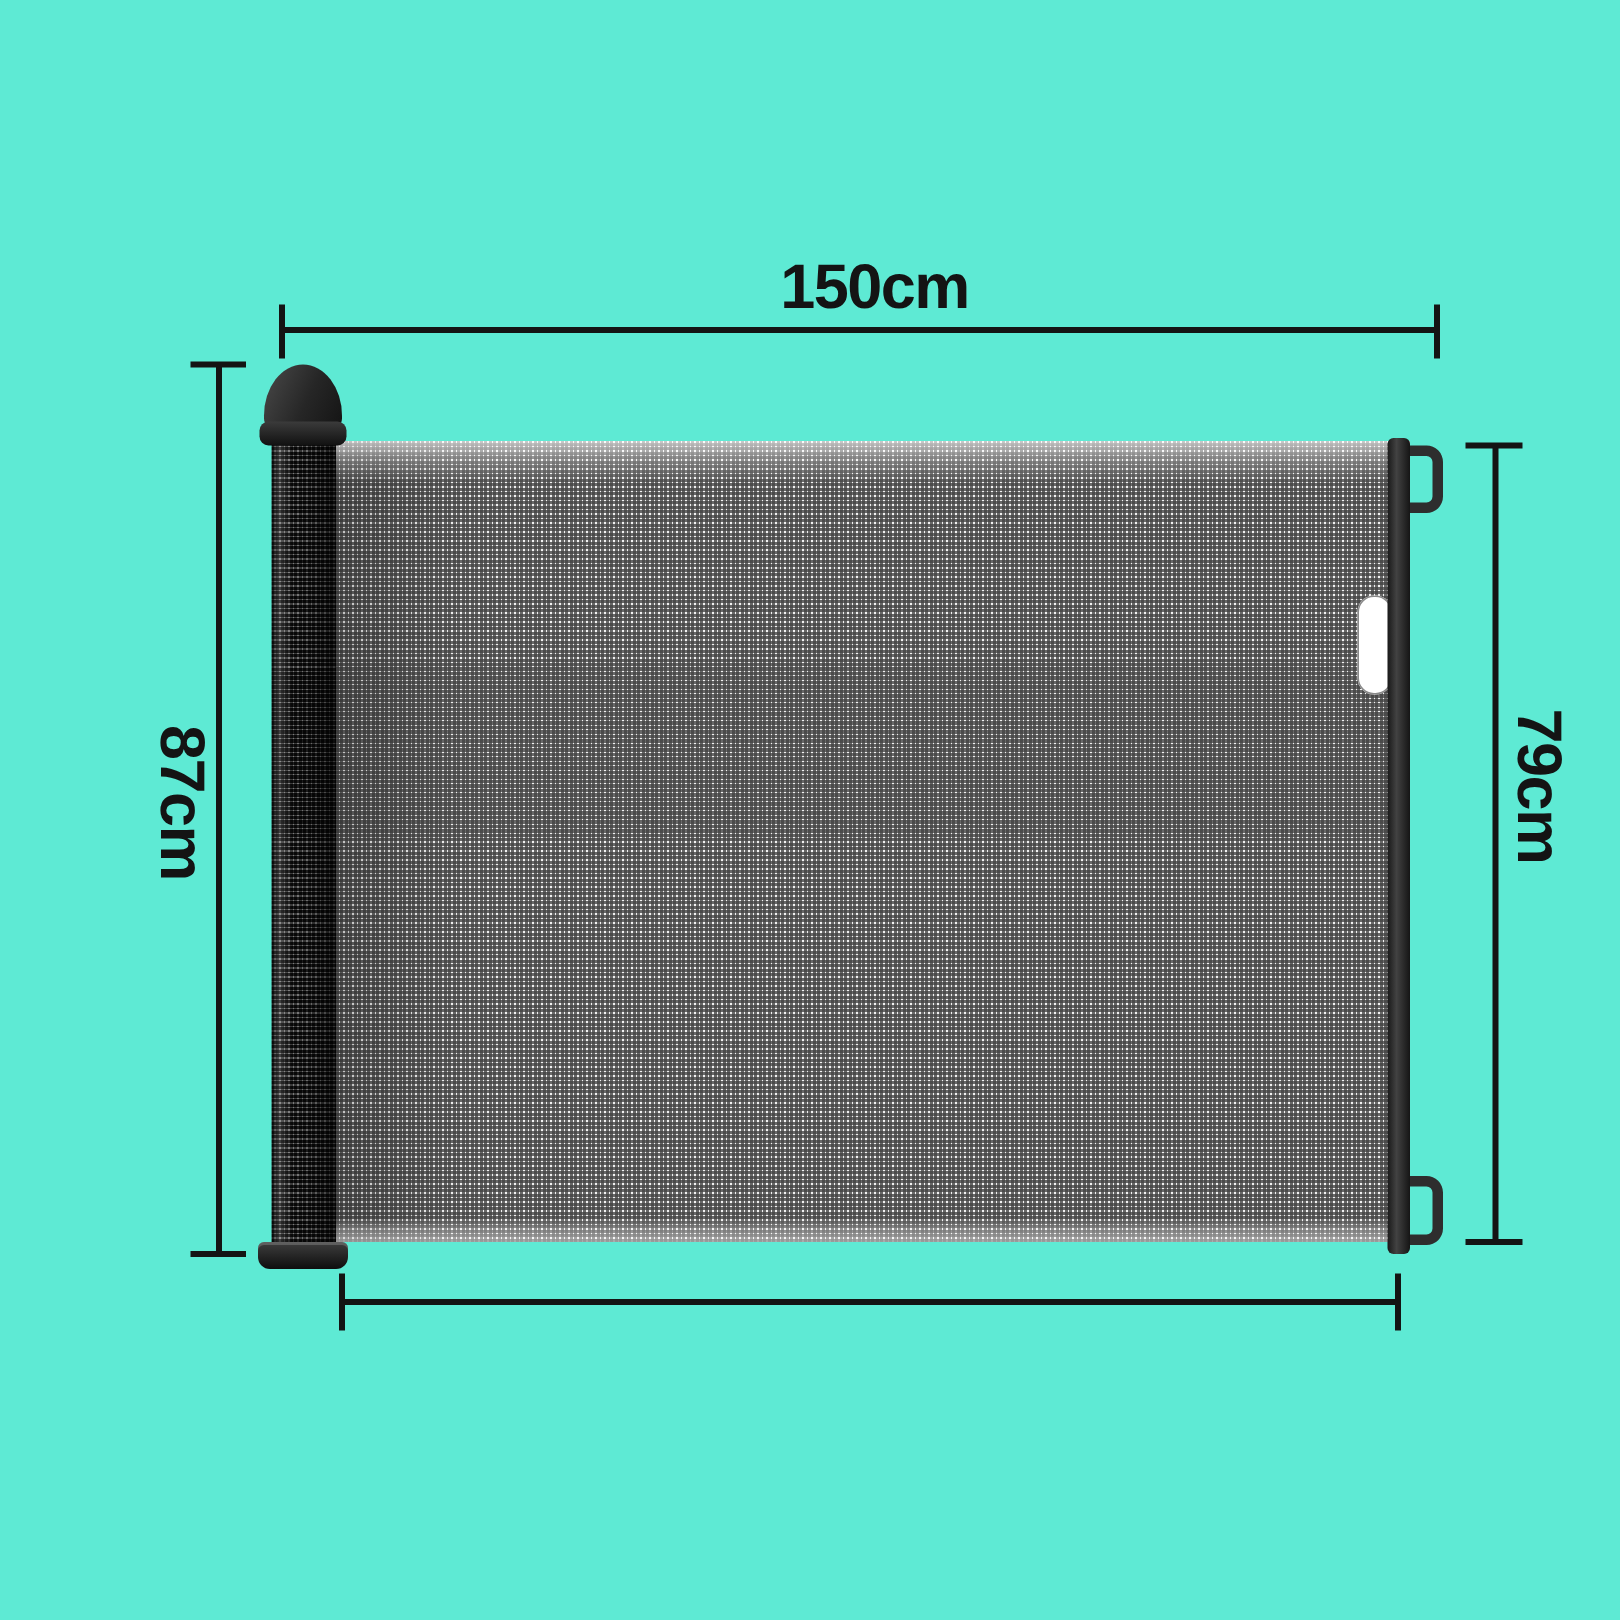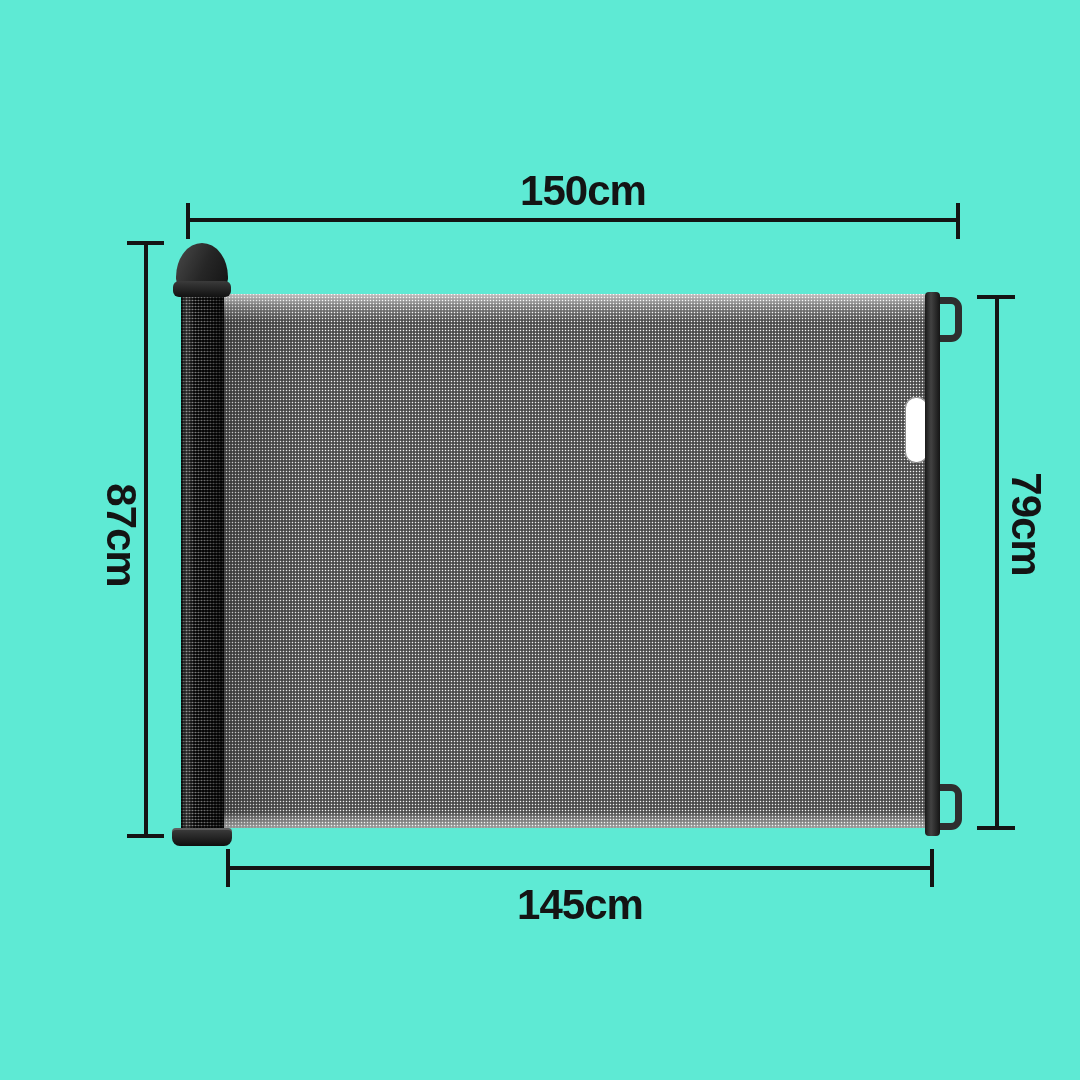--- a/index.html
+++ b/index.html
@@ -91,21 +91,20 @@
   <div class="dim-label label-left">87cm</div>
   <div class="dim left-line"></div>
   <div class="dim left-tick-t"></div>
   <div class="dim left-tick-b"></div>
 
   <div class="dim-label label-right">79cm</div>
   <div class="dim right-line"></div>
   <div class="dim right-tick-t"></div>
   <div class="dim right-tick-b"></div>
 
-  <div class="dim-label label-bottom">145cm</div>
   <div class="dim bottom-line"></div>
   <div class="dim bottom-tick-l"></div>
   <div class="dim bottom-tick-r"></div>
 
   <div class="mesh"></div>
   <div class="handle-cutout"></div>
   <div class="hook hook-top"></div>
   <div class="hook hook-bottom"></div>
   <div class="rail"></div>
   <div class="pole"></div>

